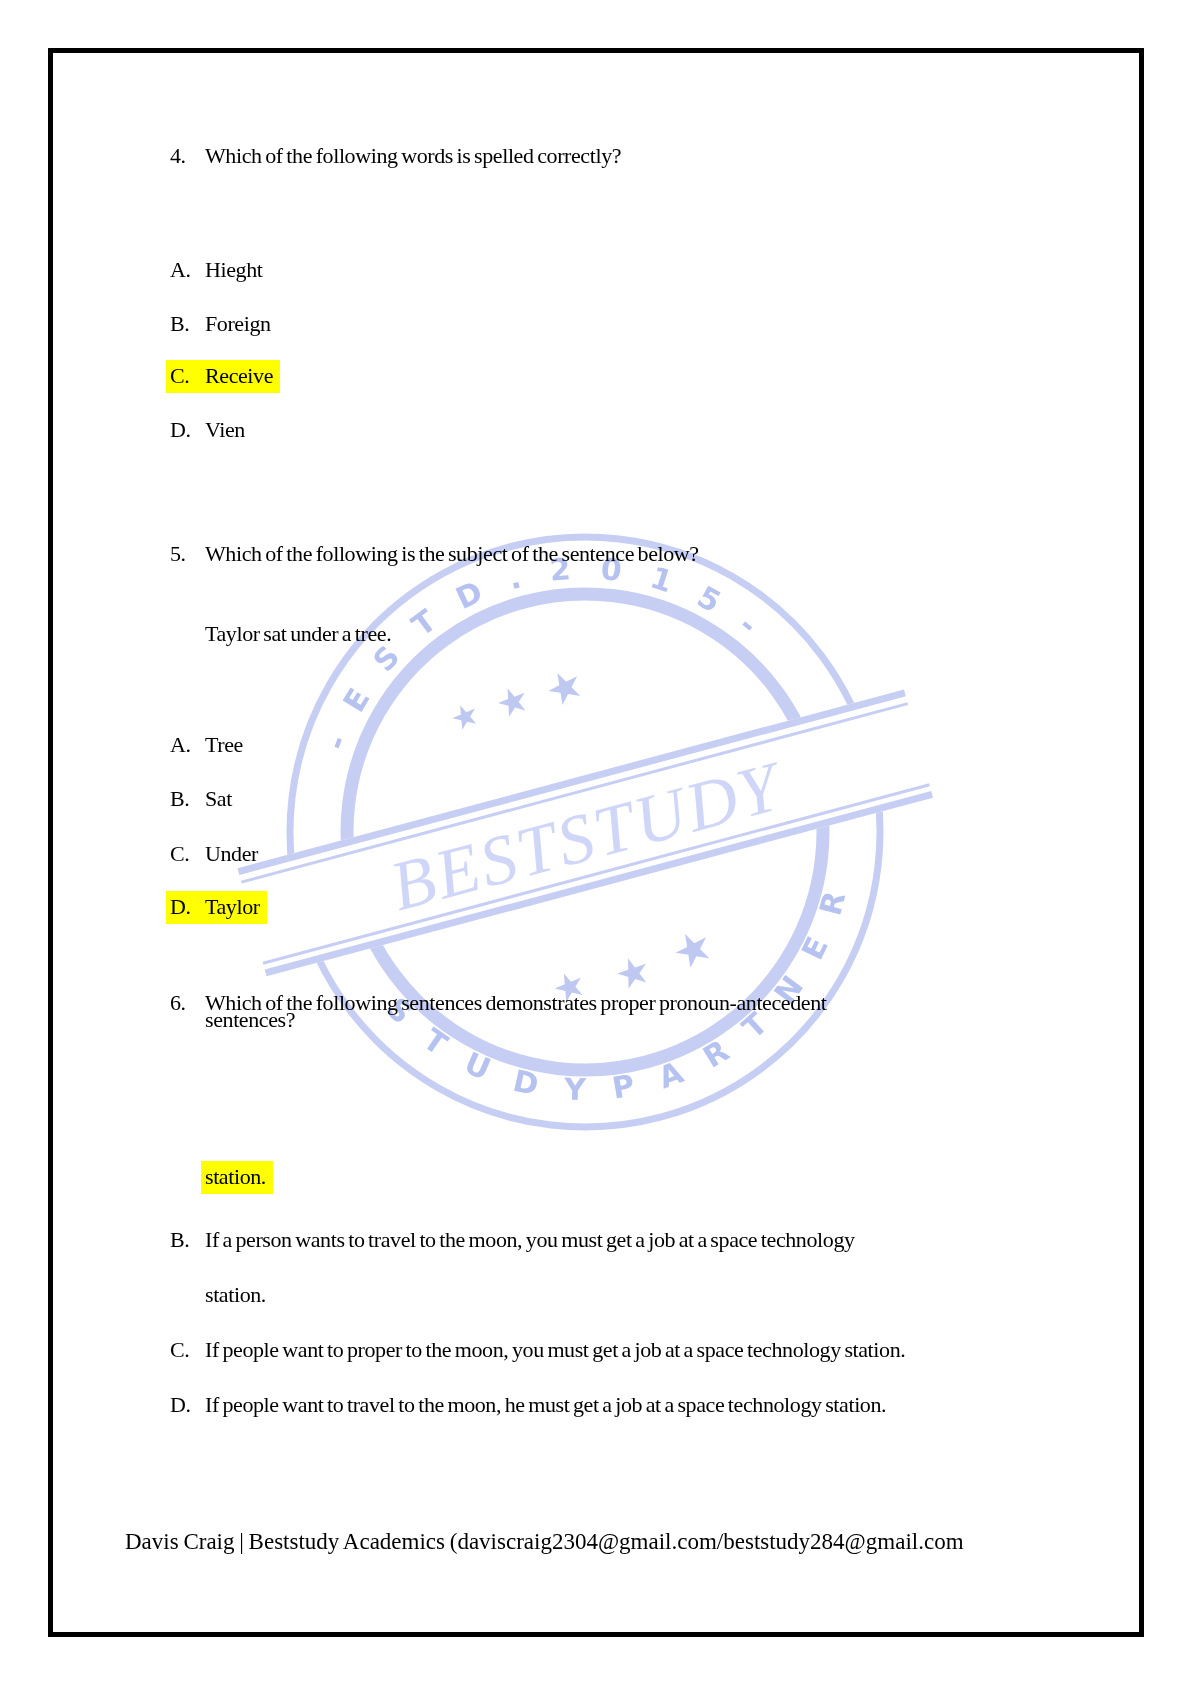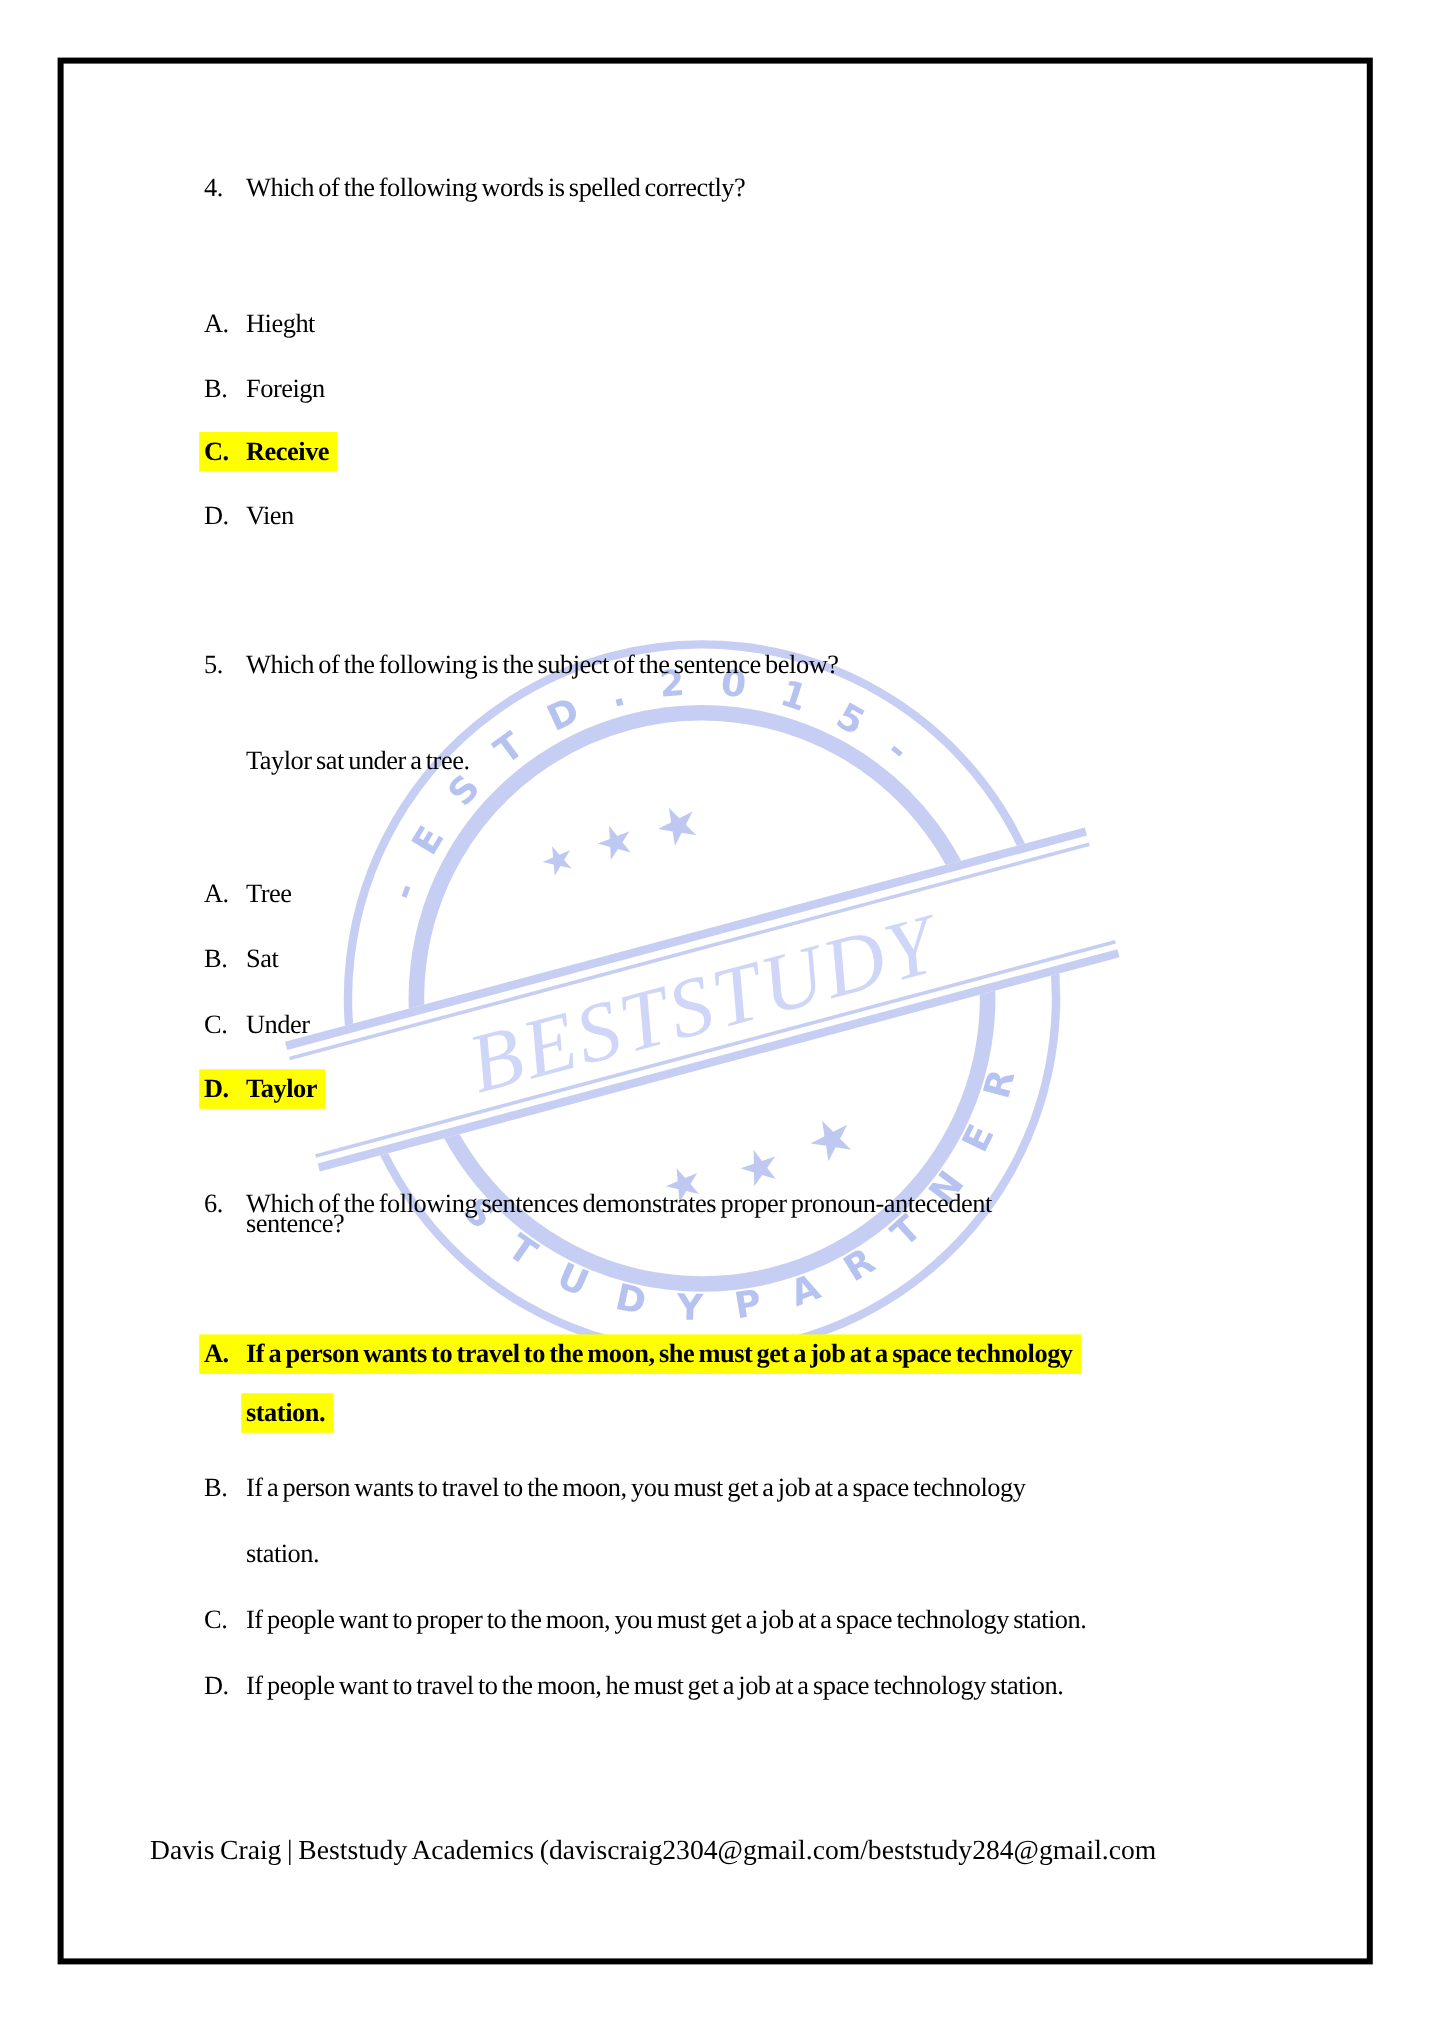--- a/index.html
+++ b/index.html
@@ -13,21 +13,21 @@
   }
   .watermark-svg{position:absolute;left:195px;top:442px;z-index:1;}
   .content{position:absolute;left:0;top:0;width:973px;height:1684px;z-index:2;}
   .row{
     position:absolute;left:170px;white-space:nowrap;
     font-size:22px;line-height:26px;
     letter-spacing:-0.4px;word-spacing:-1.5px;
   }
   .row.cont{left:205px;}
   .letter{display:inline-block;width:35px;}
-  .hl{background:#ffff00;padding:3px 7px 5px 4px;margin-left:-4px;font-weight:bold;}
+  .hl{background:#ffff00;padding:3px 7px 5px 4px;margin-left:-4px;}
   .footer-row{
     position:absolute;left:125px;top:1528px;white-space:nowrap;
     font-size:23px;line-height:28px;letter-spacing:0;word-spacing:-1px;
   }
 </style>
 </head>
 <body>
 
 <div class="border-frame"></div>
 
@@ -106,26 +106,23 @@
     <span class="letter">C.</span><span>Under</span>
   </div>
   <div class="row" style="top:894px">
     <span class="hl"><span class="letter">D.</span><span>Taylor</span></span>
   </div>
 
   <div class="row" style="top:990px">
     <span class="letter">6.</span><span>Which of the following sentences demonstrates proper pronoun-antecedent</span>
   </div>
   <div class="row cont" style="top:1007px">
-    <span>sentence?</span>
+    <span>sentences?</span>
   </div>
 
-  <div class="row" style="top:1115px">
-    <span class="hl"><span class="letter">A.</span><span>If a person wants to travel to the moon, she must get a job at a space technology</span></span>
-  </div>
   <div class="row cont" style="top:1164px">
     <span class="hl"><span>station.</span></span>
   </div>
 
   <div class="row" style="top:1227px">
     <span class="letter">B.</span><span>If a person wants to travel to the moon, you must get a job at a space technology</span>
   </div>
   <div class="row cont" style="top:1282px">
     <span>station.</span>
   </div>

